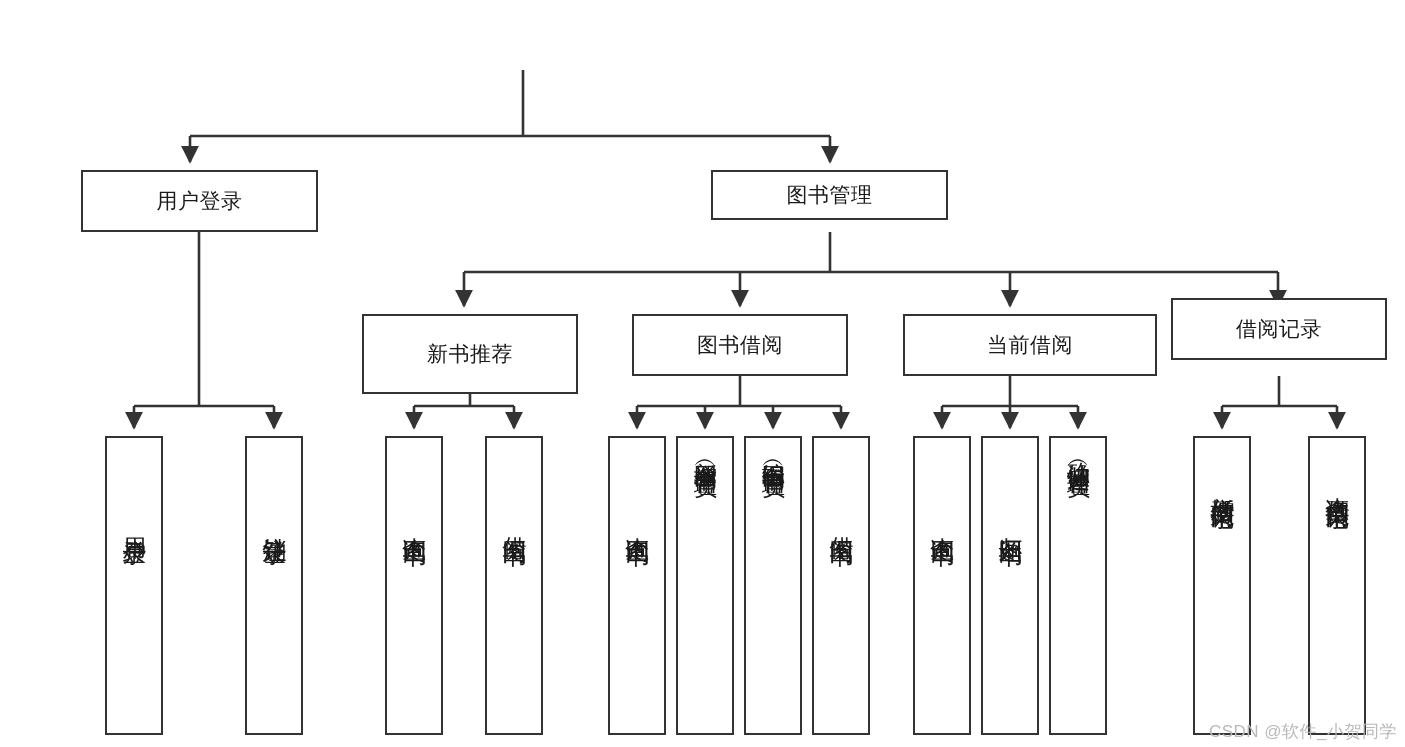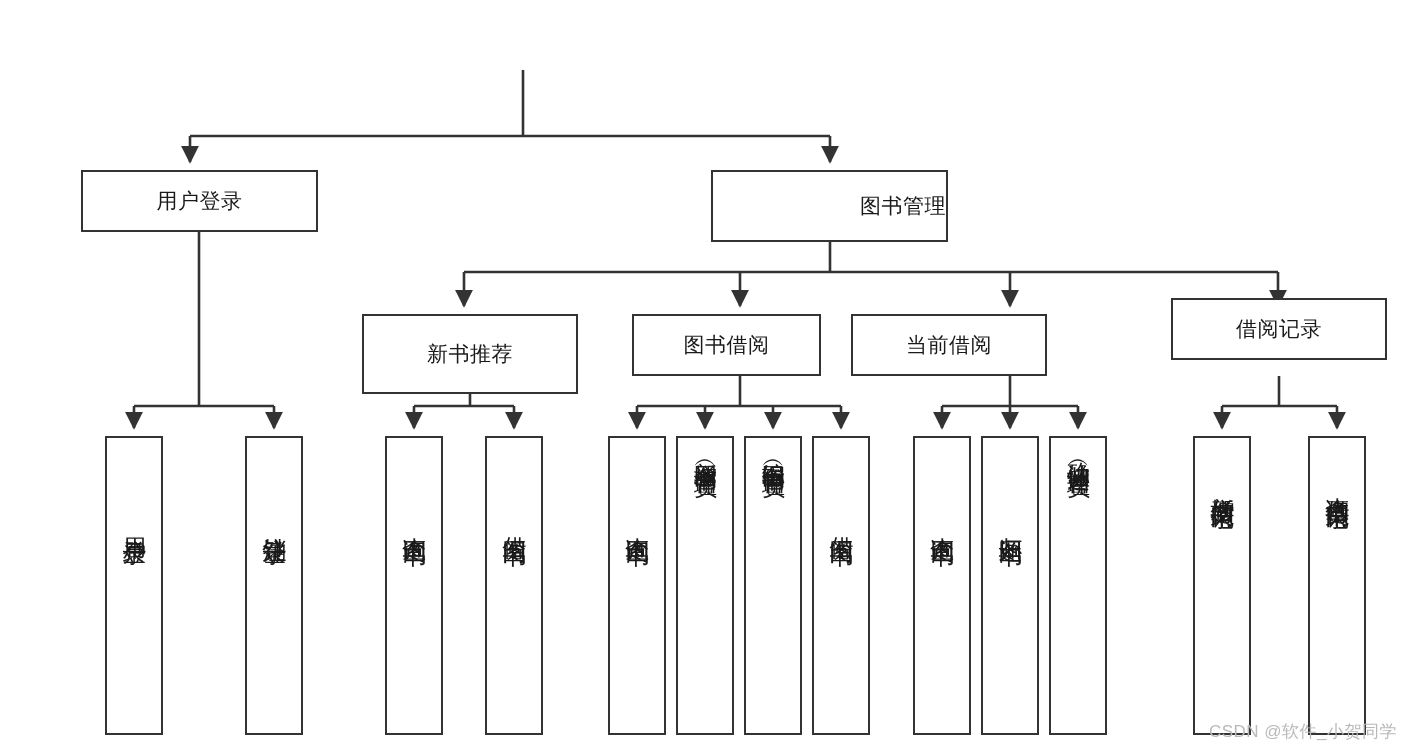--- a/index.html
+++ b/index.html
@@ -110,31 +110,31 @@
       <path d="M 1222 406 L 1337 406"></path>
       <path d="M 1222 406 L 1222 428" marker-end="url(#arrow)"></path>
       <path d="M 1337 406 L 1337 428" marker-end="url(#arrow)"></path>
     </g>
   </svg>
 
 
   <div class="node h" style="left:81px;top:170px;width:237px;height:62px;">
     <span class="lbl">用户登录</span>
   </div>
-  <div class="node h" style="left:711px;top:170px;width:237px;height:72px;justify-content:flex-end;">
+  <div class="node h" style="left:711px;top:170px;width:237px;height:50px;">
     <span class="lbl">图书管理</span>
   </div>
 
   <div class="node h" style="left:362px;top:314px;width:216px;height:80px;">
     <span class="lbl">新书推荐</span>
   </div>
-  <div class="node h" style="left:632px;top:314px;width:189px;height:62px;">
+  <div class="node h" style="left:632px;top:314px;width:216px;height:62px;">
     <span class="lbl">图书借阅</span>
   </div>
-  <div class="node h" style="left:851px;top:314px;width:196px;height:62px;">
+  <div class="node h" style="left:903px;top:314px;width:254px;height:62px;">
     <span class="lbl">当前借阅</span>
   </div>
   <div class="node h" style="left:1171px;top:298px;width:216px;height:62px;">
     <span class="lbl">借阅记录</span>
   </div>
 
   <div class="node v" style="left:105px;top:436px;width:58px;height:299px;padding-top:80px;">
     <span class="lbl">用户登录</span>
   </div>
   <div class="node v" style="left:245px;top:436px;width:58px;height:299px;padding-top:80px;">

